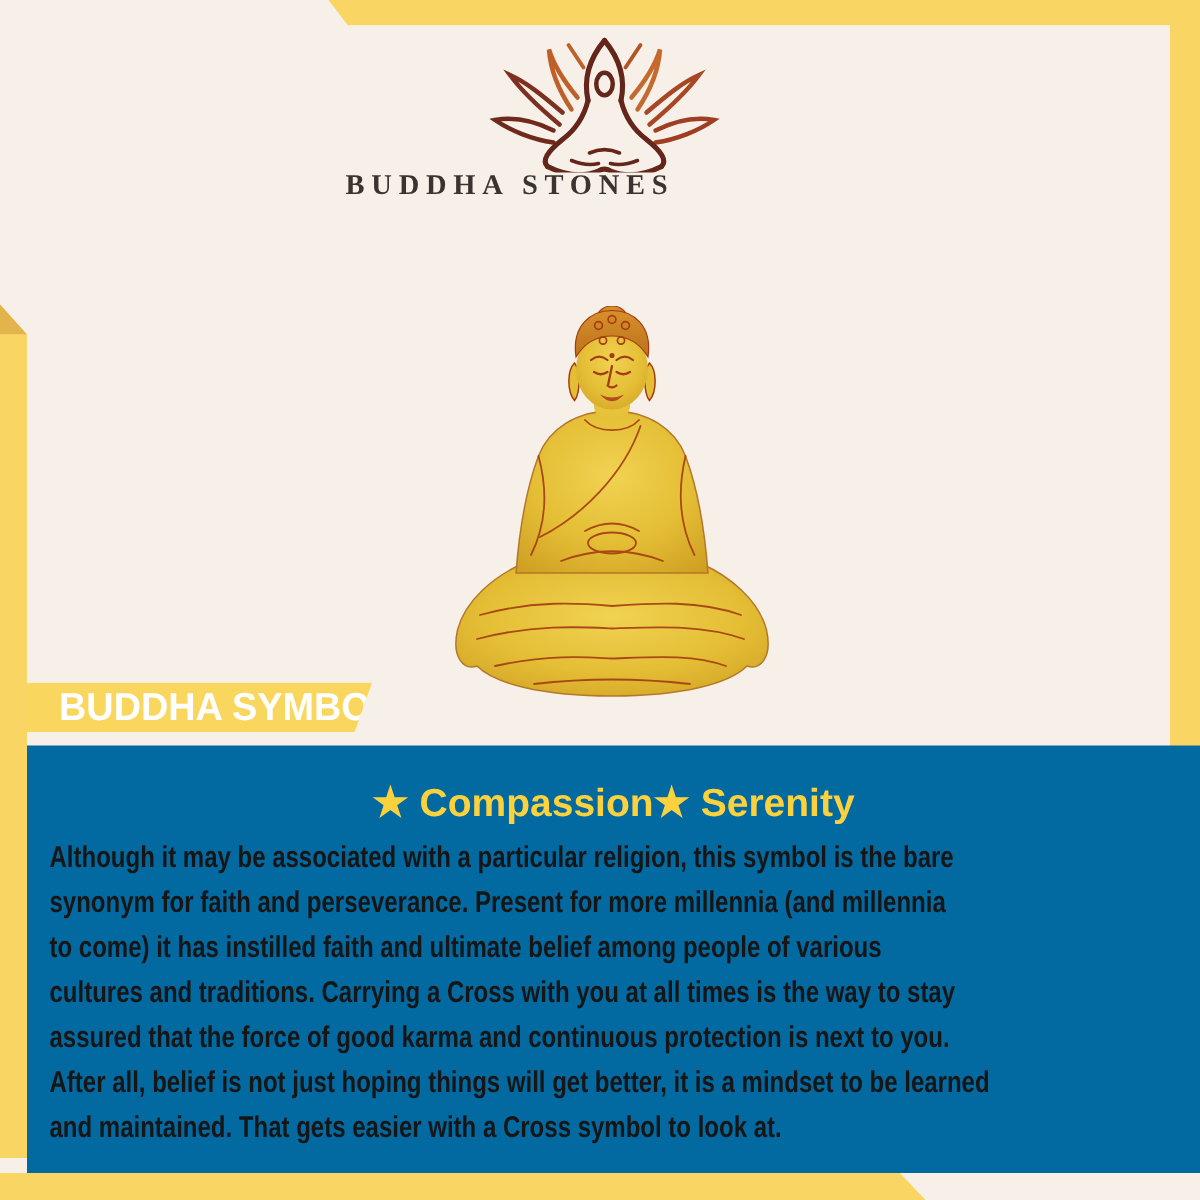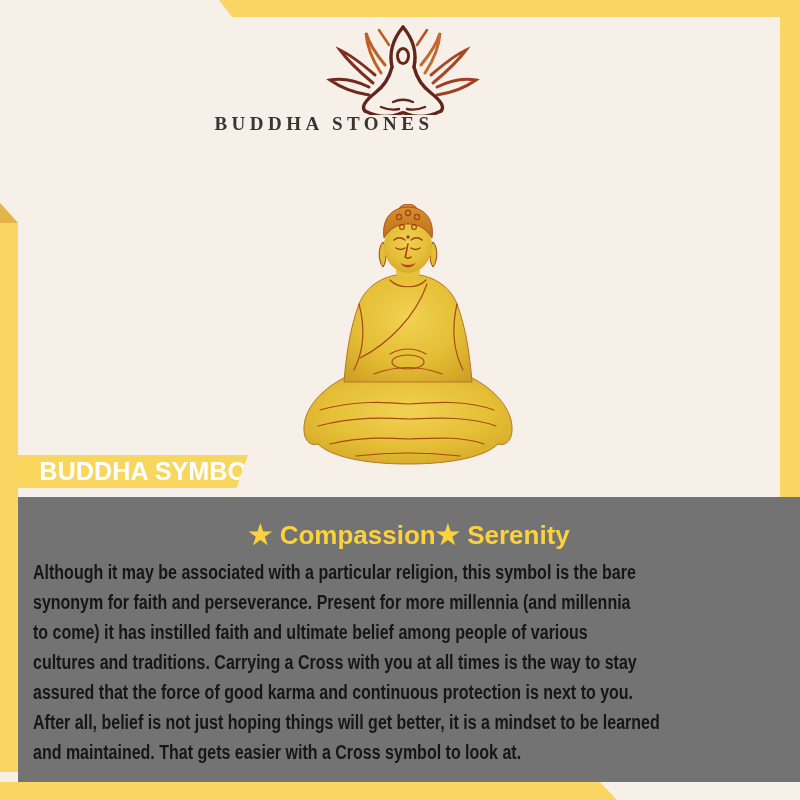--- a/index.html
+++ b/index.html
@@ -15,21 +15,21 @@
     clip-path:polygon(0 0,100% 0,100% 100%,0 550px);}
   #ribbon-left{left:0;top:203px;width:18px;height:569px;
     clip-path:polygon(0 0,100% 20px,100% 100%,0 100%);}
   #ribbon-left-fold{left:0;top:203px;width:18px;height:21px;background:#e2b44b;
     clip-path:polygon(0 0,100% 95%,0 95%);}
   #ribbon-bottom{left:0;top:782px;width:800px;height:18px;
     clip-path:polygon(0 0,600px 0,617px 100%,0 100%);}
   
   #logo{position:absolute;left:322px;top:23px;width:162px;height:92px;}
   #brand-name{
-    position:absolute;left:0;top:113px;width:648px;text-align:center;
+    position:absolute;left:16px;top:113px;width:648px;text-align:center;
     font-family:"Liberation Serif",serif;font-size:19px;letter-spacing:4.5px;
     color:#3b332f;font-weight:600;
   }
   
   #headline-box{
     position:absolute;left:163px;top:143px;width:474px;height:57px;
     background:#ffffff;display:flex;align-items:center;justify-content:center;
   }
   #headline-text{
     color:#fbd23e;font-size:36px;font-weight:bold;white-space:nowrap;
@@ -41,21 +41,21 @@
   #symbol-tag{
     position:absolute;left:18px;top:455px;width:230px;height:33px;
     background:#f9d75f;clip-path:polygon(0 0,100% 0,95% 100%,0 100%);
     display:flex;align-items:center;
   }
   #symbol-tag span{
     color:#ffffff;font-size:26px;font-weight:bold;padding-left:22px;
     white-space:nowrap;transform:scaleX(.97);transform-origin:left center;
   }
   
-  #panel{position:absolute;left:18px;top:497px;width:782px;height:285px;background:#737373;}
+  #panel{position:absolute;left:18px;top:497px;width:782px;height:285px;background:#0369a1;}
   #features{
     position:absolute;left:0;top:22px;width:782px;text-align:center;
     color:#fbd23e;font-size:26px;font-weight:bold;white-space:nowrap;
   }
   #features .star{font-size:27px;}
   #body-text{position:absolute;left:15px;top:60px;width:980px;}
   .body-line{
     white-space:nowrap;color:#161616;font-size:20px;font-weight:bold;
     line-height:30px;transform:scaleX(.8);transform-origin:left center;
     letter-spacing:0;

